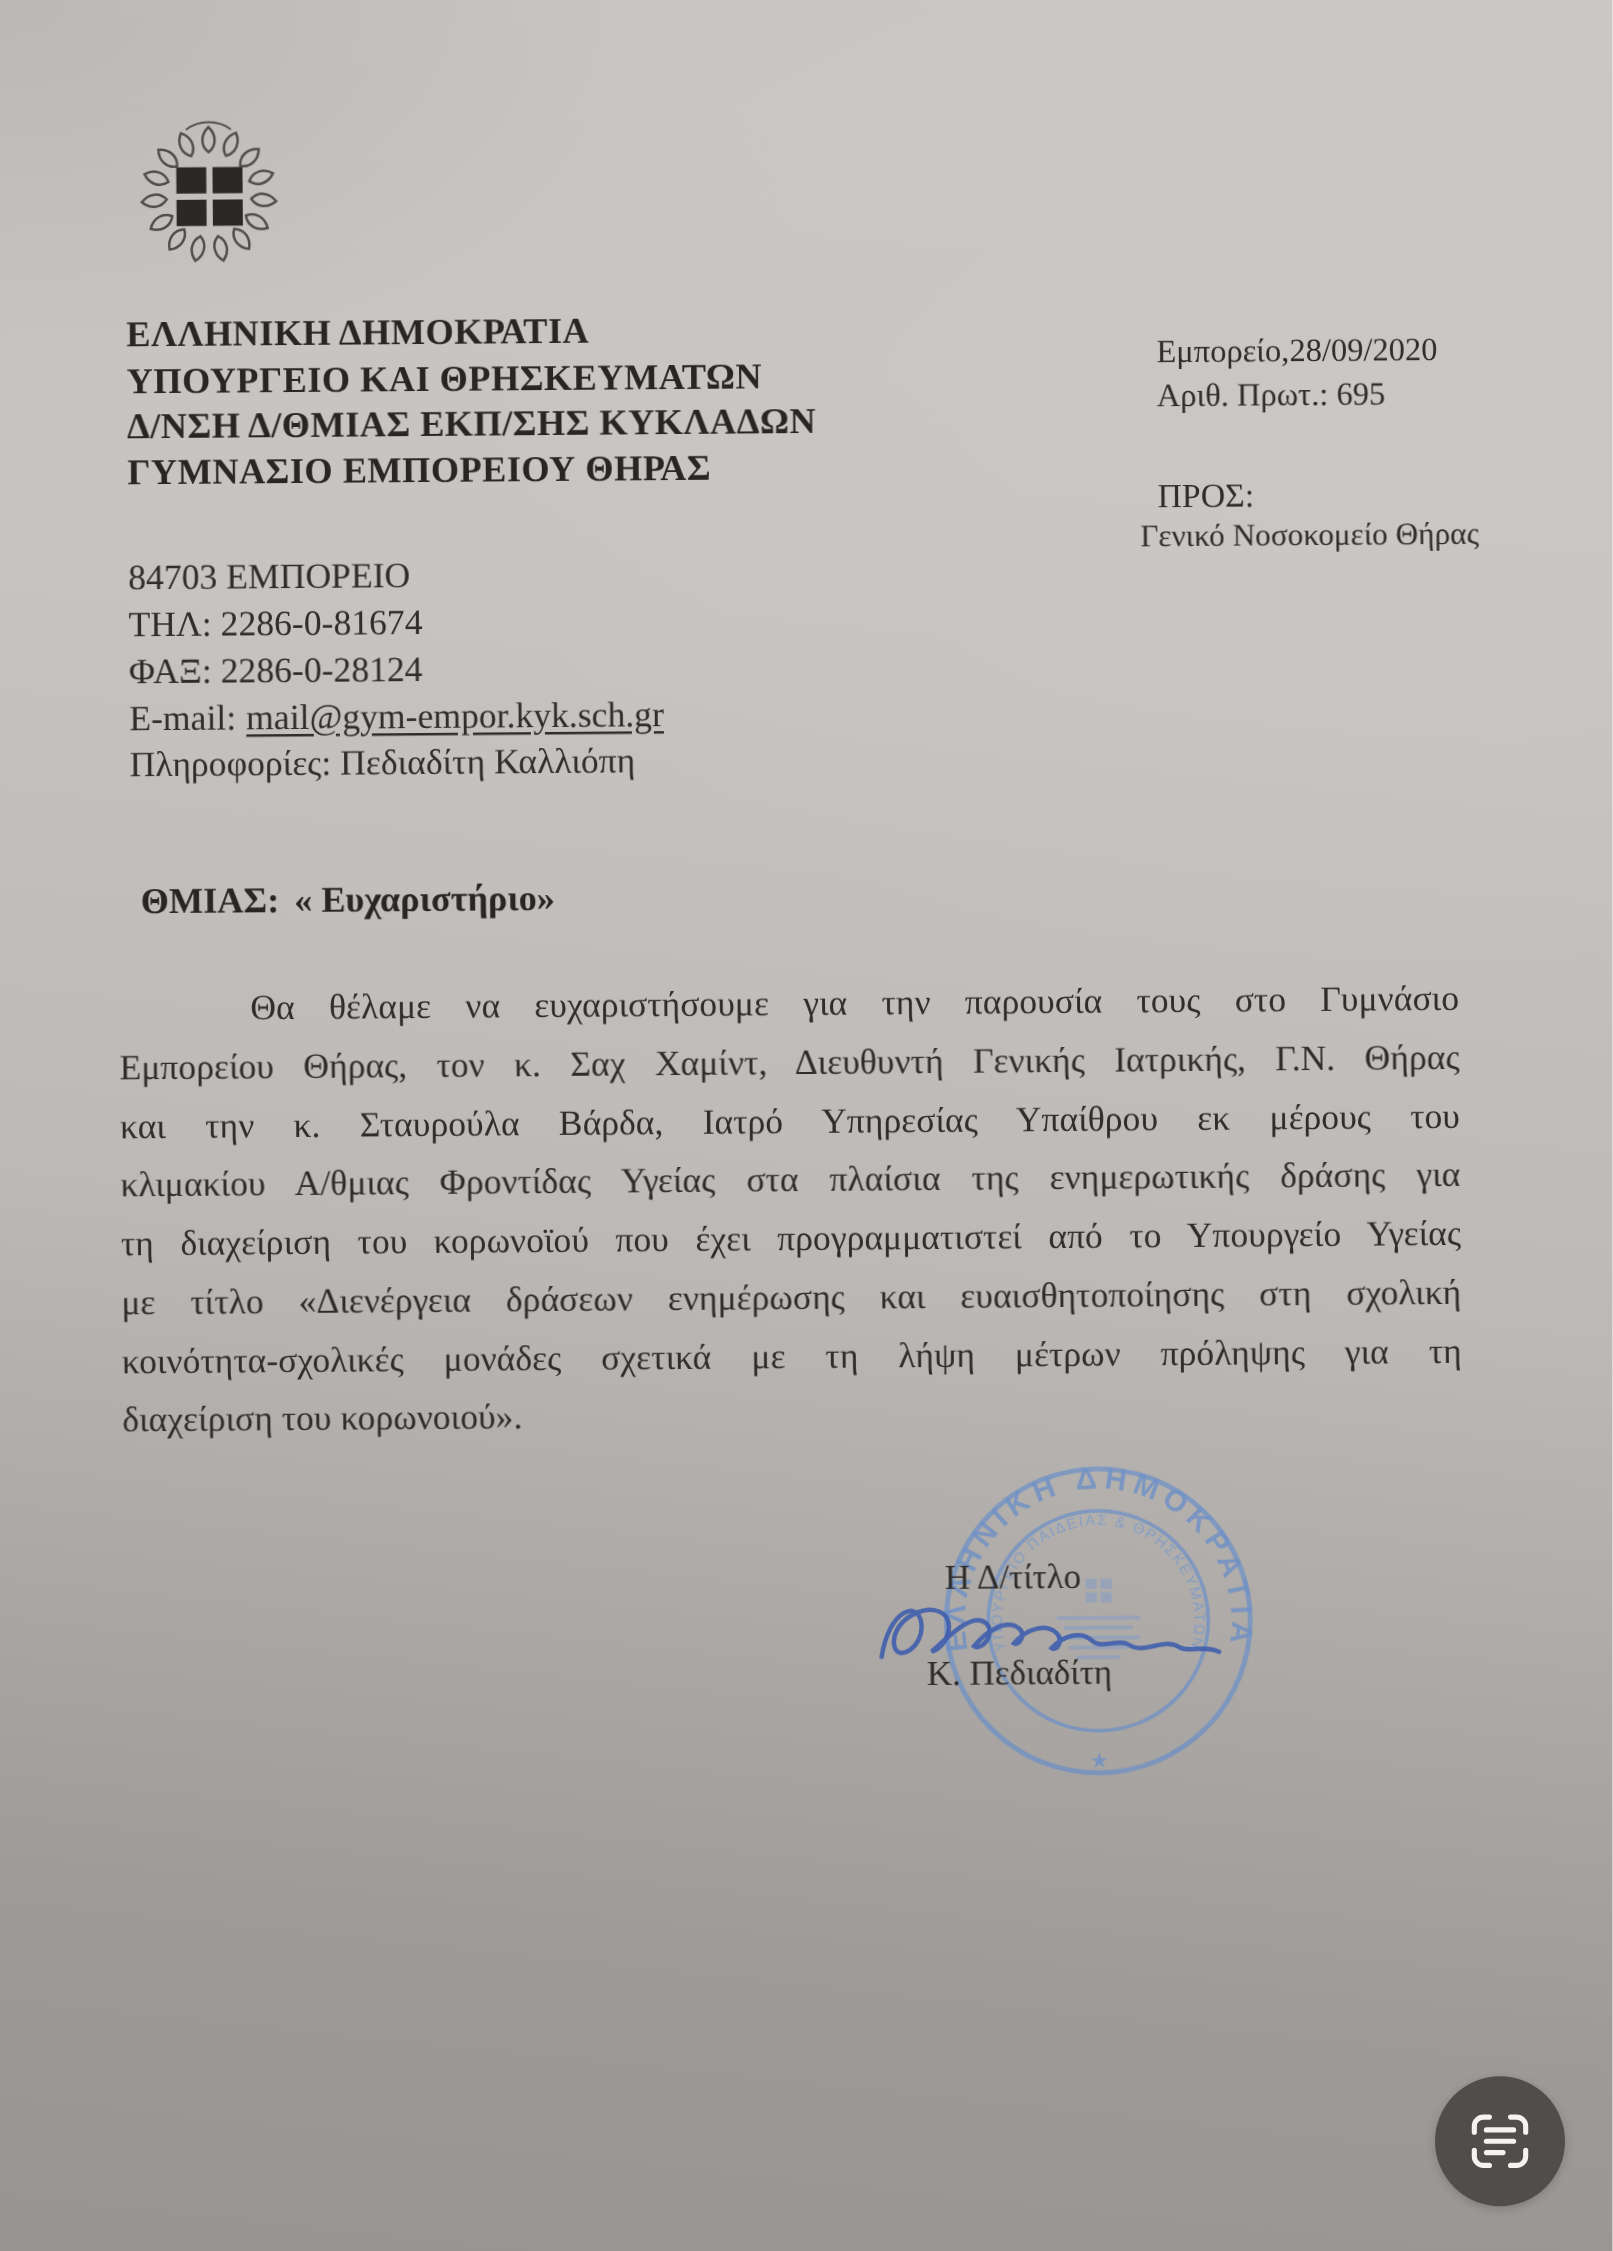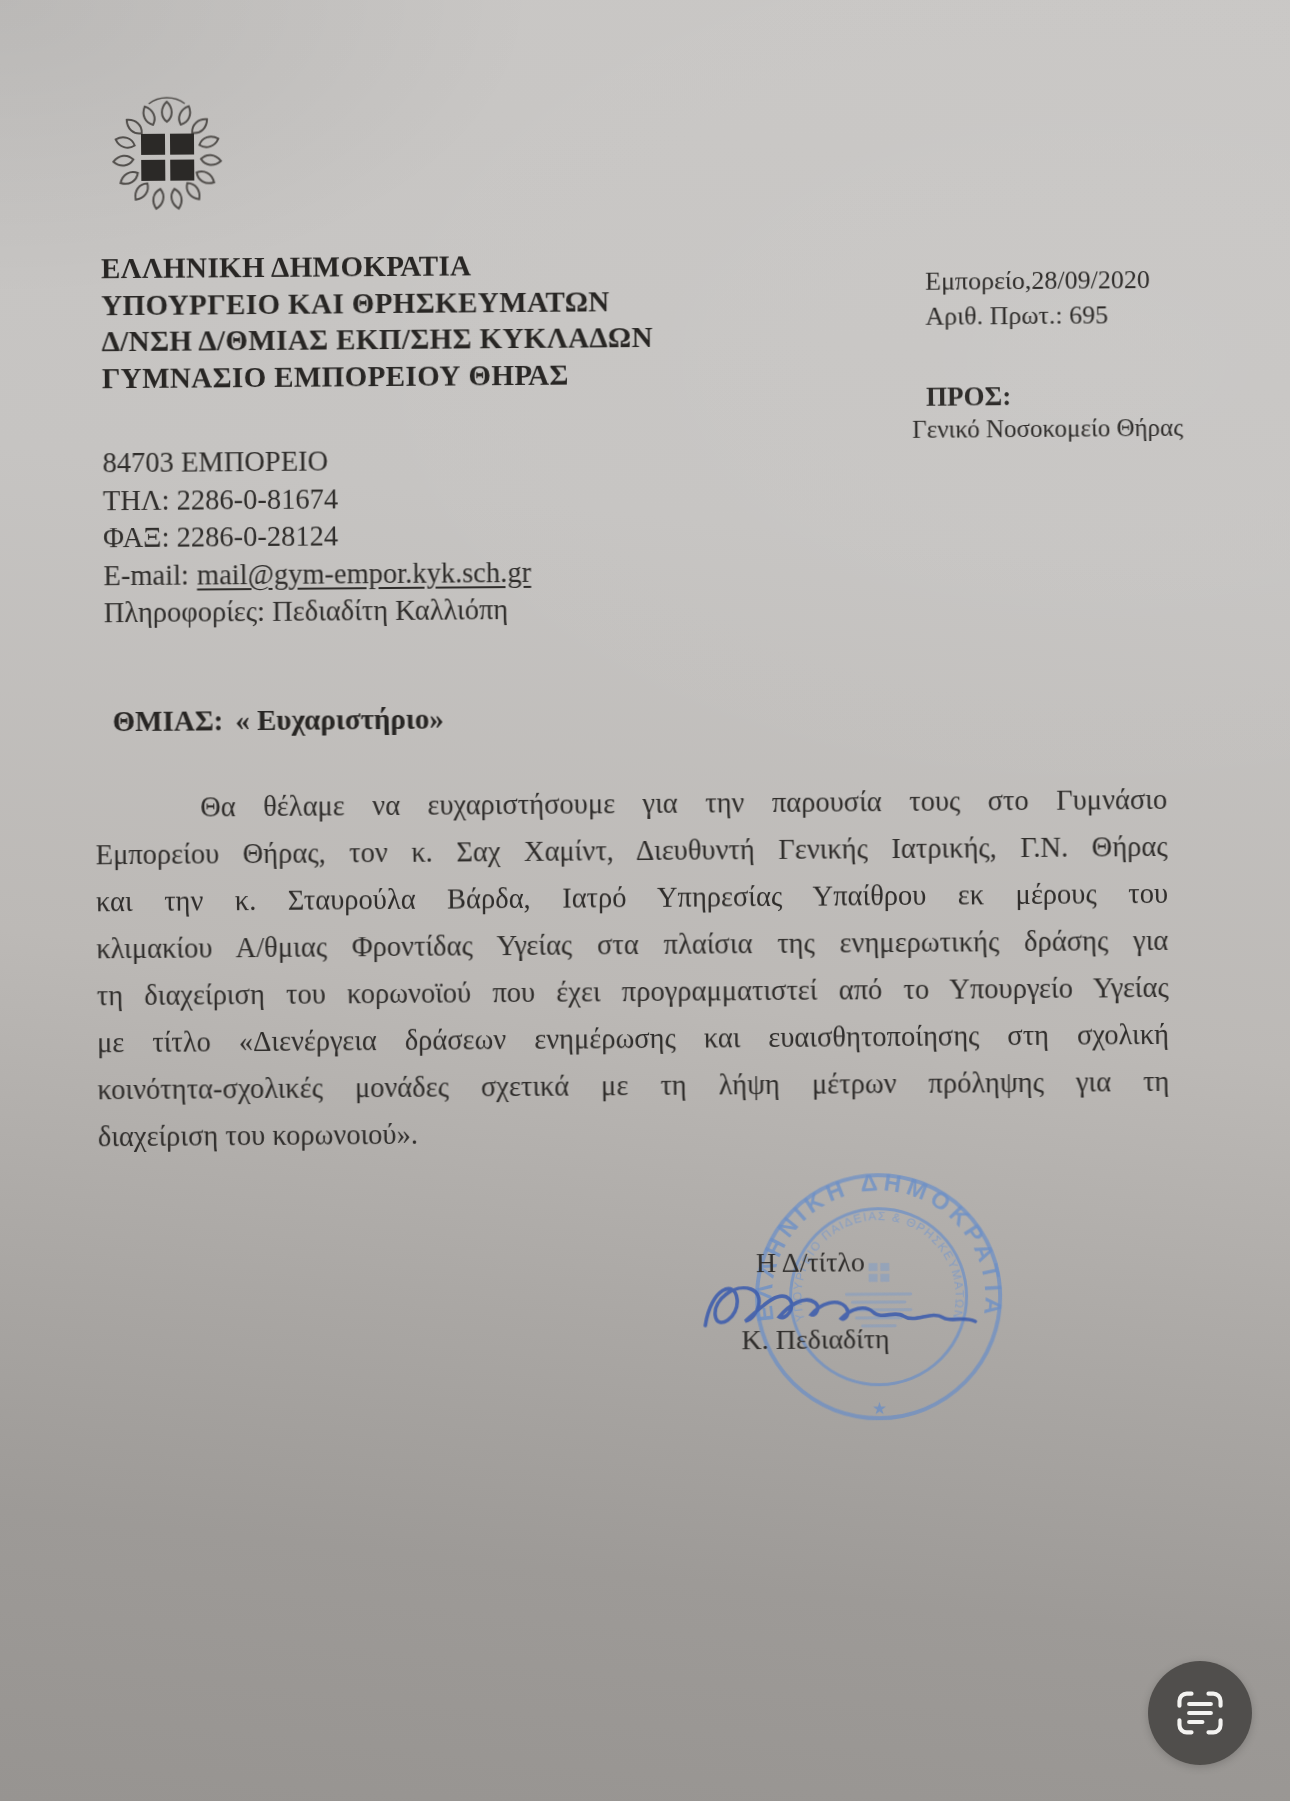--- a/index.html
+++ b/index.html
@@ -14,21 +14,21 @@
       radial-gradient(900px 500px at 0% 0%, rgba(0,0,0,0.07), rgba(0,0,0,0) 60%),
       radial-gradient(1200px 700px at 85% 20%, rgba(255,255,255,0.05), rgba(0,0,0,0) 70%);
   }
   .doc{position:absolute;inset:0;color:#2f2d2b;transform:rotate(-0.45deg);filter:blur(0.35px);}
   .abs{position:absolute;}
   .emblem{left:112px;top:86px;width:122px;height:132px;}
   .sender-lines{left:106px;top:246px;font-size:29px;font-weight:700;line-height:36.5px;letter-spacing:0.4px;color:#282624;white-space:nowrap;}
   .addr{left:106px;top:440px;font-size:28.5px;line-height:37.5px;white-space:nowrap;}
   .addr .u{text-decoration:underline;text-underline-offset:4px;margin-left:8px;}
   .meta{left:930px;top:266px;font-size:26px;line-height:35px;white-space:nowrap;}
-  .pros-label{left:930px;top:384px;font-size:27px;font-weight:700;}
+  .pros-label{left:930px;top:384px;font-size:27px;font-weight:400;}
   .pros-name{left:916px;top:418px;font-size:25px;white-space:nowrap;}
   .subject{left:114px;top:701px;font-size:29px;font-weight:700;color:#282624;white-space:nowrap;}
   .subject .v{margin-left:12px;}
   .body-par{left:96px;top:780px;width:1072px;font-size:28.5px;line-height:47px;}
   .bline{text-align:justify;text-align-last:justify;}
   .bline.first{text-indent:105px;}
   .bline.last{text-align-last:left;}
   .sig-title{left:753px;top:1248px;font-size:28px;}
   .sig-name{left:738px;top:1325px;font-size:28px;white-space:nowrap;}
   .signature-svg{left:688px;top:1260px;width:302px;height:96px;}

